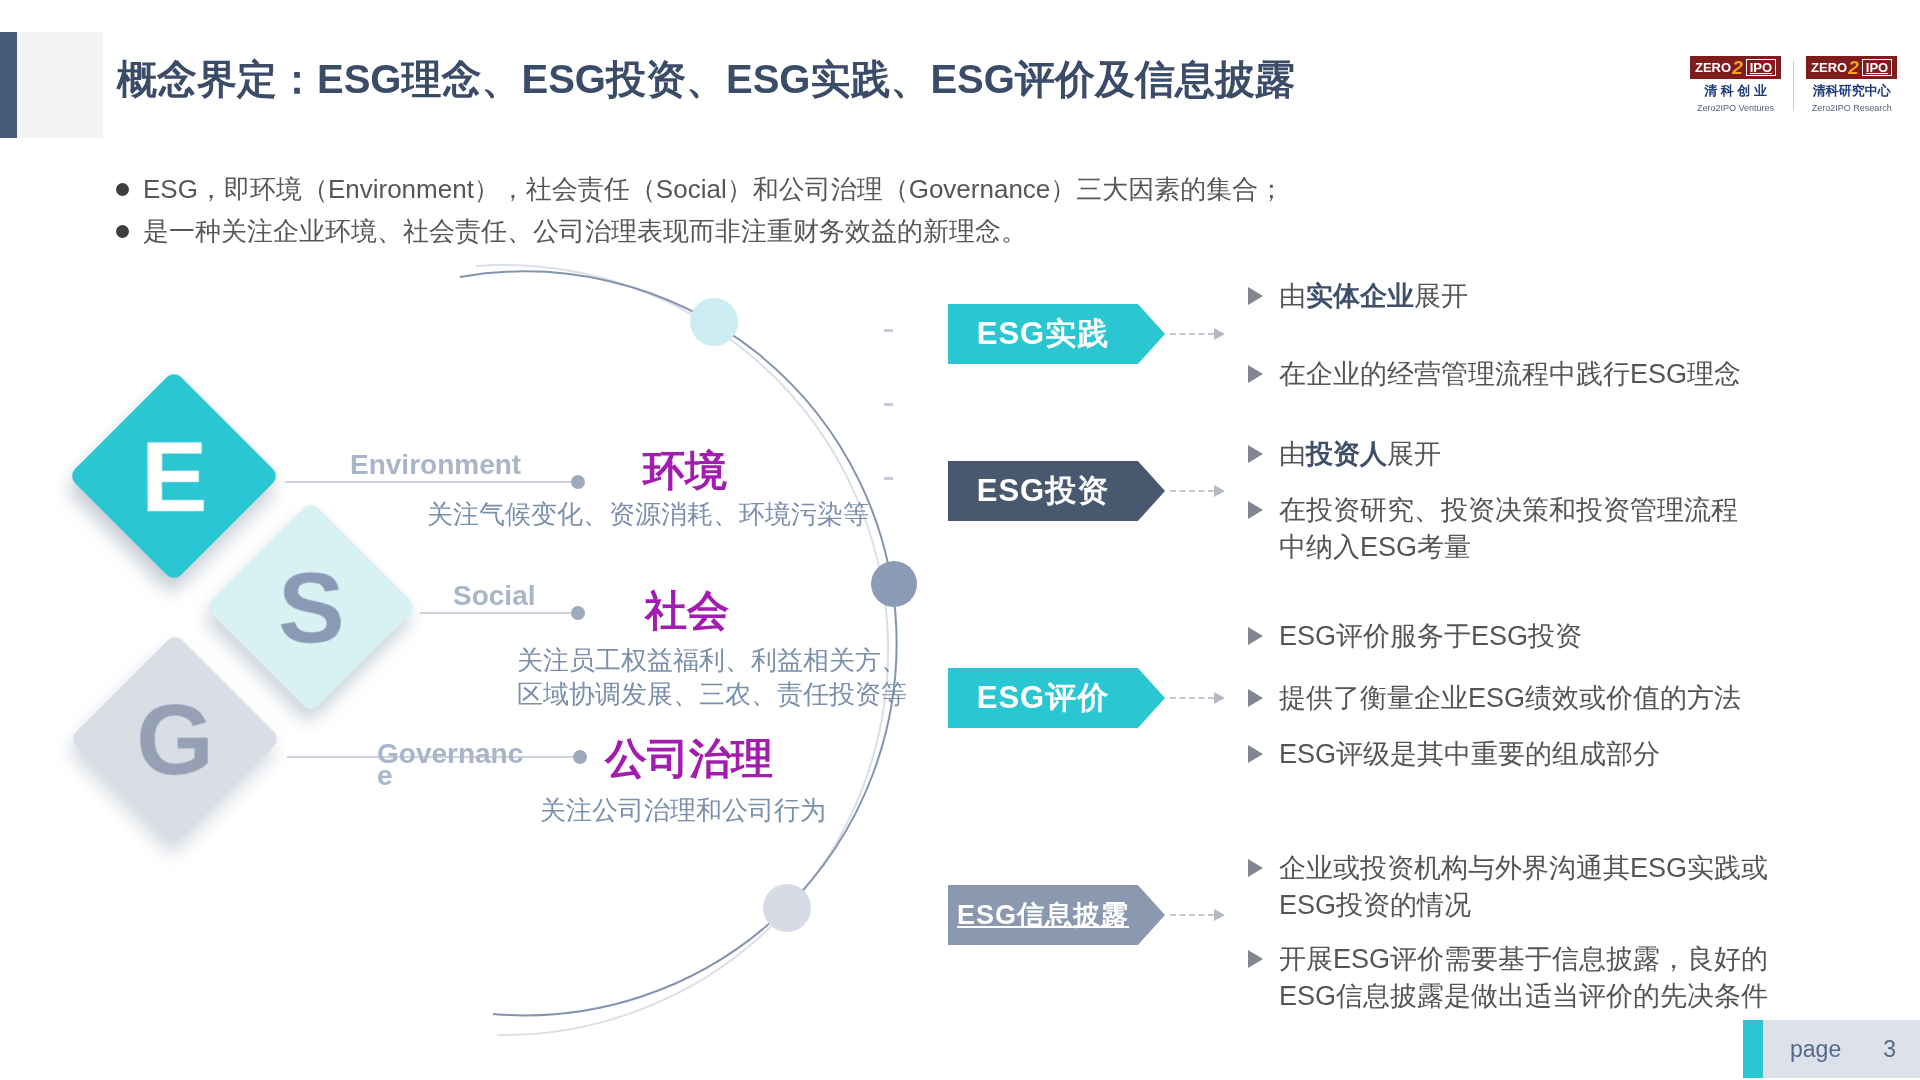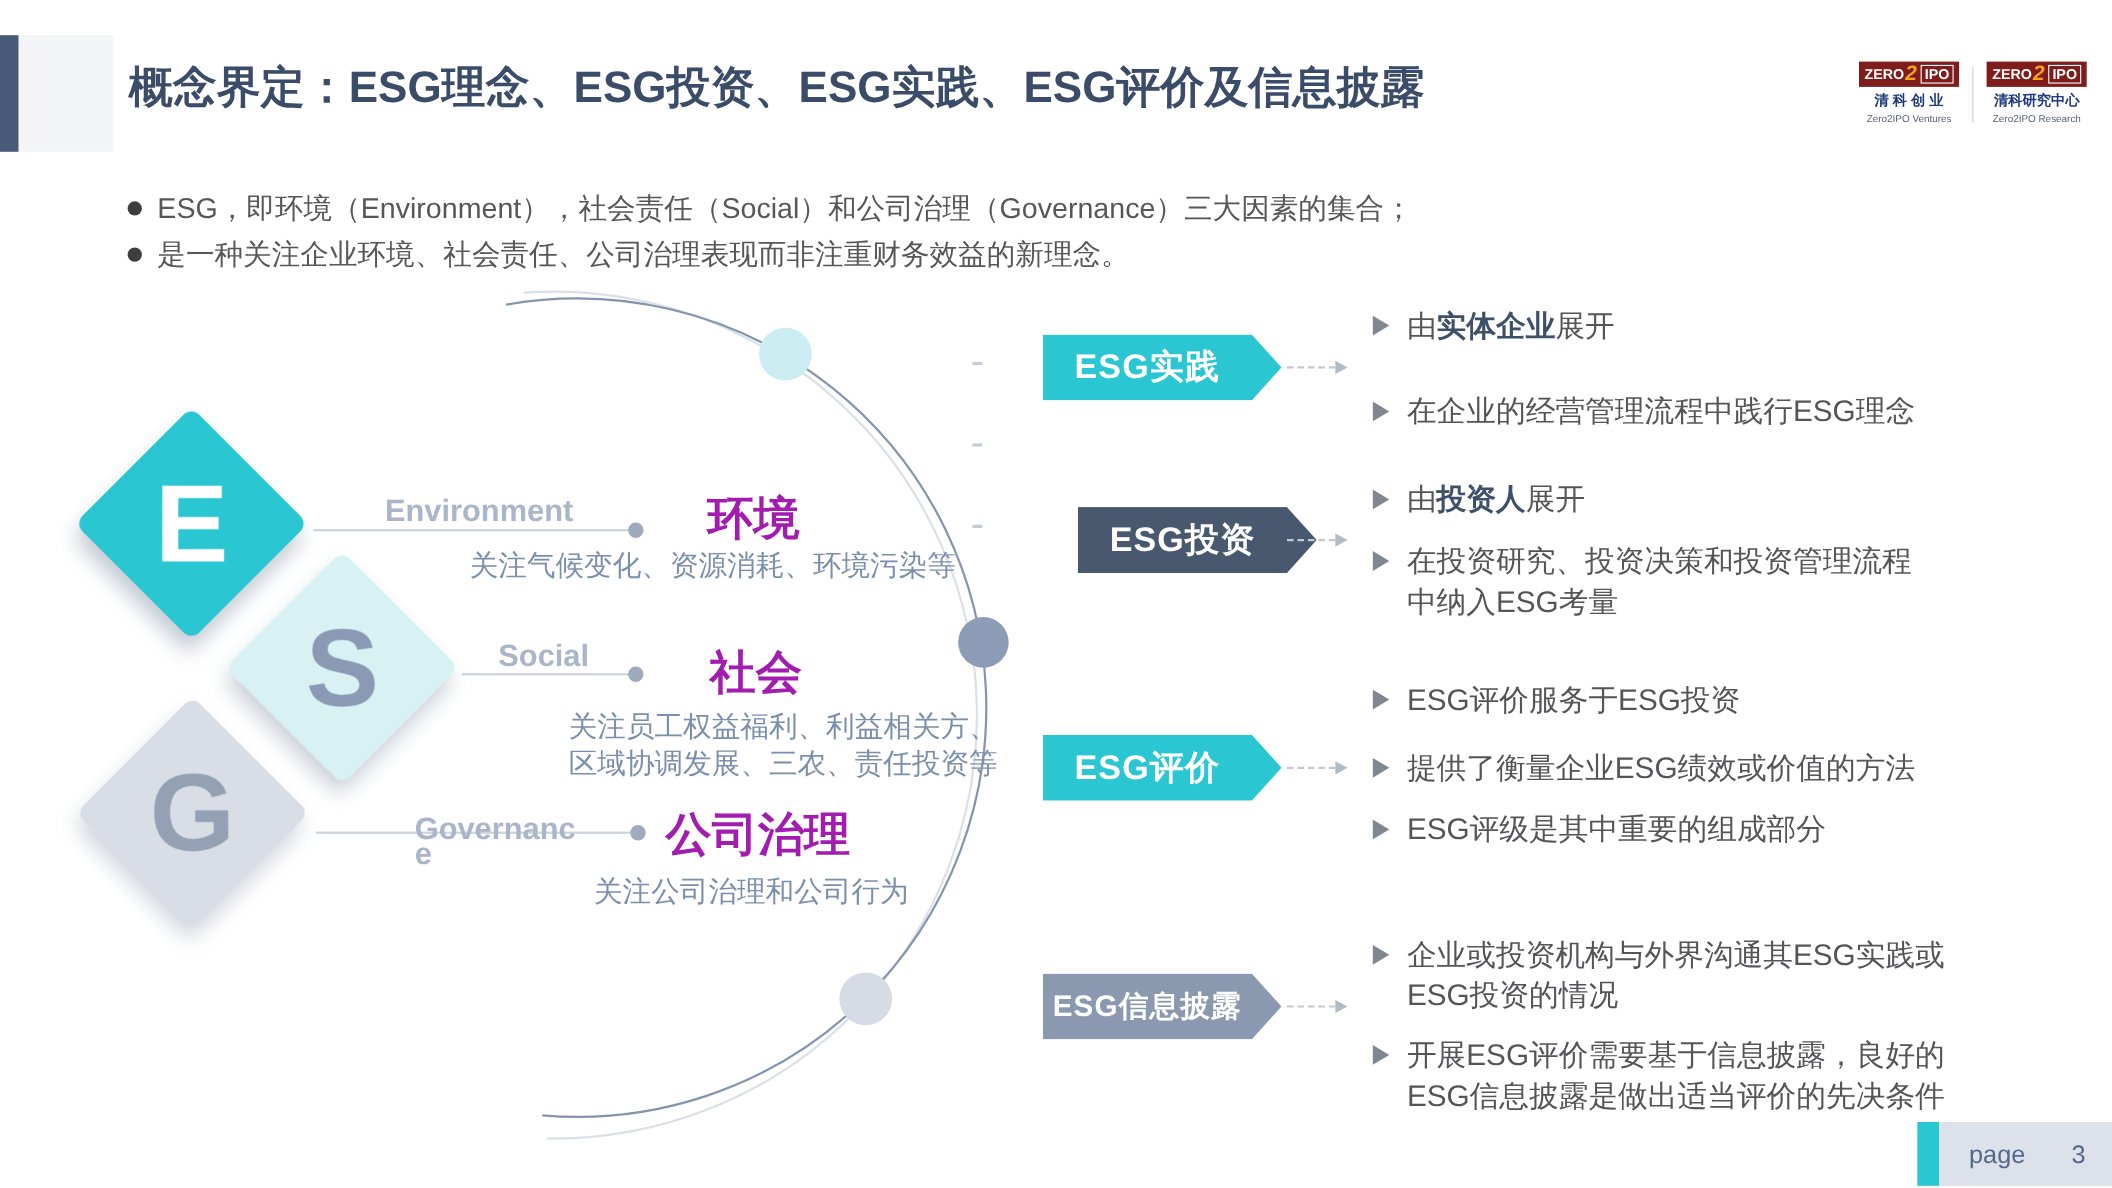--- a/index.html
+++ b/index.html
@@ -10,21 +10,21 @@
   .abs{position:absolute;}
   
   .hbar{left:0;top:32px;width:17px;height:106px;background:#475B78;}
   .hsq{left:17px;top:32px;width:86px;height:106px;background:#F3F4F6;}
   .title{left:117px;top:52px;font-size:40px;font-weight:800;color:#3B4C69;letter-spacing:0px;white-space:nowrap;}
   
   .logo{left:1690px;top:56px;display:flex;gap:12px;align-items:flex-start;}
   .lcol{display:flex;flex-direction:column;align-items:center;gap:3px;}
   .z2box{background:#7f1d1d;color:#fff;font-weight:700;font-size:13px;padding:3px 5px;display:flex;align-items:center;line-height:15px;}
   .two{color:#F9A11B;font-size:19px;font-weight:800;font-style:italic;margin:0 1px;line-height:13px;}
-  .ipobox{border:1.5px solid #fff;padding:0 3px;margin-left:2px;}
+  .ipobox{border:1.5px solid #fff;padding:0 3px;margin-left:2px;text-decoration:underline;}
   .cn{color:#1F3B7B;font-weight:700;font-size:13px;white-space:nowrap;}
   .en{color:#56607A;font-size:9px;white-space:nowrap;}
   .ldiv{width:1px;height:50px;background:#C9CED8;margin-top:5px;}
   
   .ibullet{display:flex;align-items:center;gap:14px;font-size:26px;color:#575757;white-space:nowrap;}
   .bdot{width:13px;height:13px;border-radius:50%;background:#3E3E3E;flex:0 0 auto;}
   
   .diamond{width:150px;height:150px;border-radius:10px;transform:rotate(45deg);display:flex;align-items:center;justify-content:center;}
   .d-e{left:99px;top:401px;background:#2AC6D2;z-index:5;filter:drop-shadow(7px 11px 9px rgba(110,125,150,.40));}
   .d-s{left:236px;top:532px;background:#D8F2F4;z-index:4;filter:drop-shadow(6px 10px 9px rgba(110,125,150,.35));}
@@ -37,22 +37,22 @@
   .cline{height:2px;background:#CDD3DC;z-index:2;}
   .ldot{width:14px;height:14px;border-radius:50%;background:#9FAABC;z-index:2;}
   .elabel{font-size:28px;font-weight:700;color:#A9B5C9;z-index:2;white-space:nowrap;}
   .dheading{font-size:42px;font-weight:800;color:#a21caf;z-index:2;white-space:nowrap;}
   .ddesc{font-size:26px;color:#7A8FAC;line-height:34px;z-index:2;white-space:pre-line;}
   
   .banner{left:948px;width:217px;height:60px;display:flex;align-items:center;justify-content:center;
     padding-right:27px;box-sizing:border-box;color:#fff;font-weight:700;font-size:31px;letter-spacing:1px;
     clip-path:polygon(0 0,87.5% 0,100% 50%,87.5% 100%,0 100%);white-space:nowrap;}
   .b-teal{background:#2AC6D2;}
-  .b-slate{background:#48596F;margin-left:32px;}
-  .b-gray{background:#8A99AF;}
+  .b-slate{background:#48596F;}
+  .b-gray{background:#8A99AF;text-decoration:underline;}
   .b-small{font-size:27px;}
   
   .darrow{width:44px;border-top:2px dashed #C3C8D1;}
   .darrow::after{content:'';position:absolute;right:-11px;top:-7px;width:0;height:0;
     border-left:11px solid #B4BAC4;border-top:6px solid transparent;border-bottom:6px solid transparent;}
   .dash{width:9px;height:3px;background:#C6CCD6;}
   
   .prow{display:flex;gap:16px;font-size:27px;color:#545459;line-height:37px;align-items:flex-start;}
   .tri{flex:0 0 auto;width:0;height:0;margin-top:9px;border-left:15px solid #808790;border-top:9px solid transparent;border-bottom:9px solid transparent;}
   .ptext{white-space:pre-line;}

